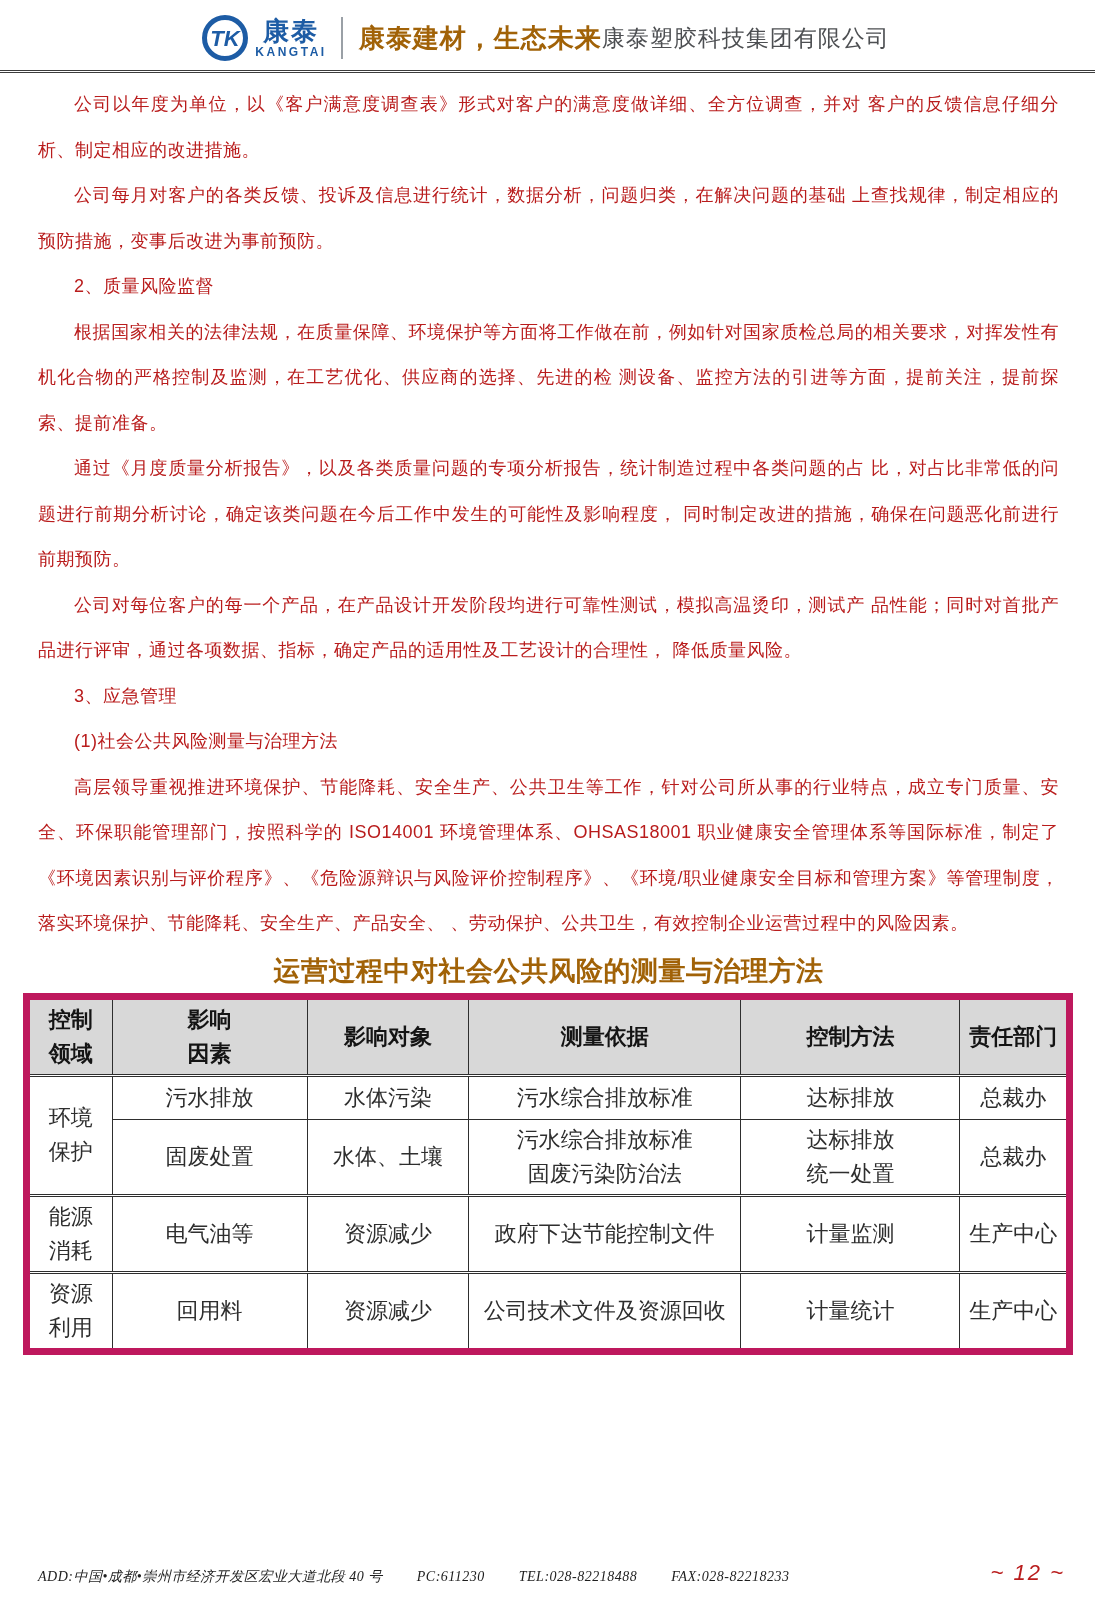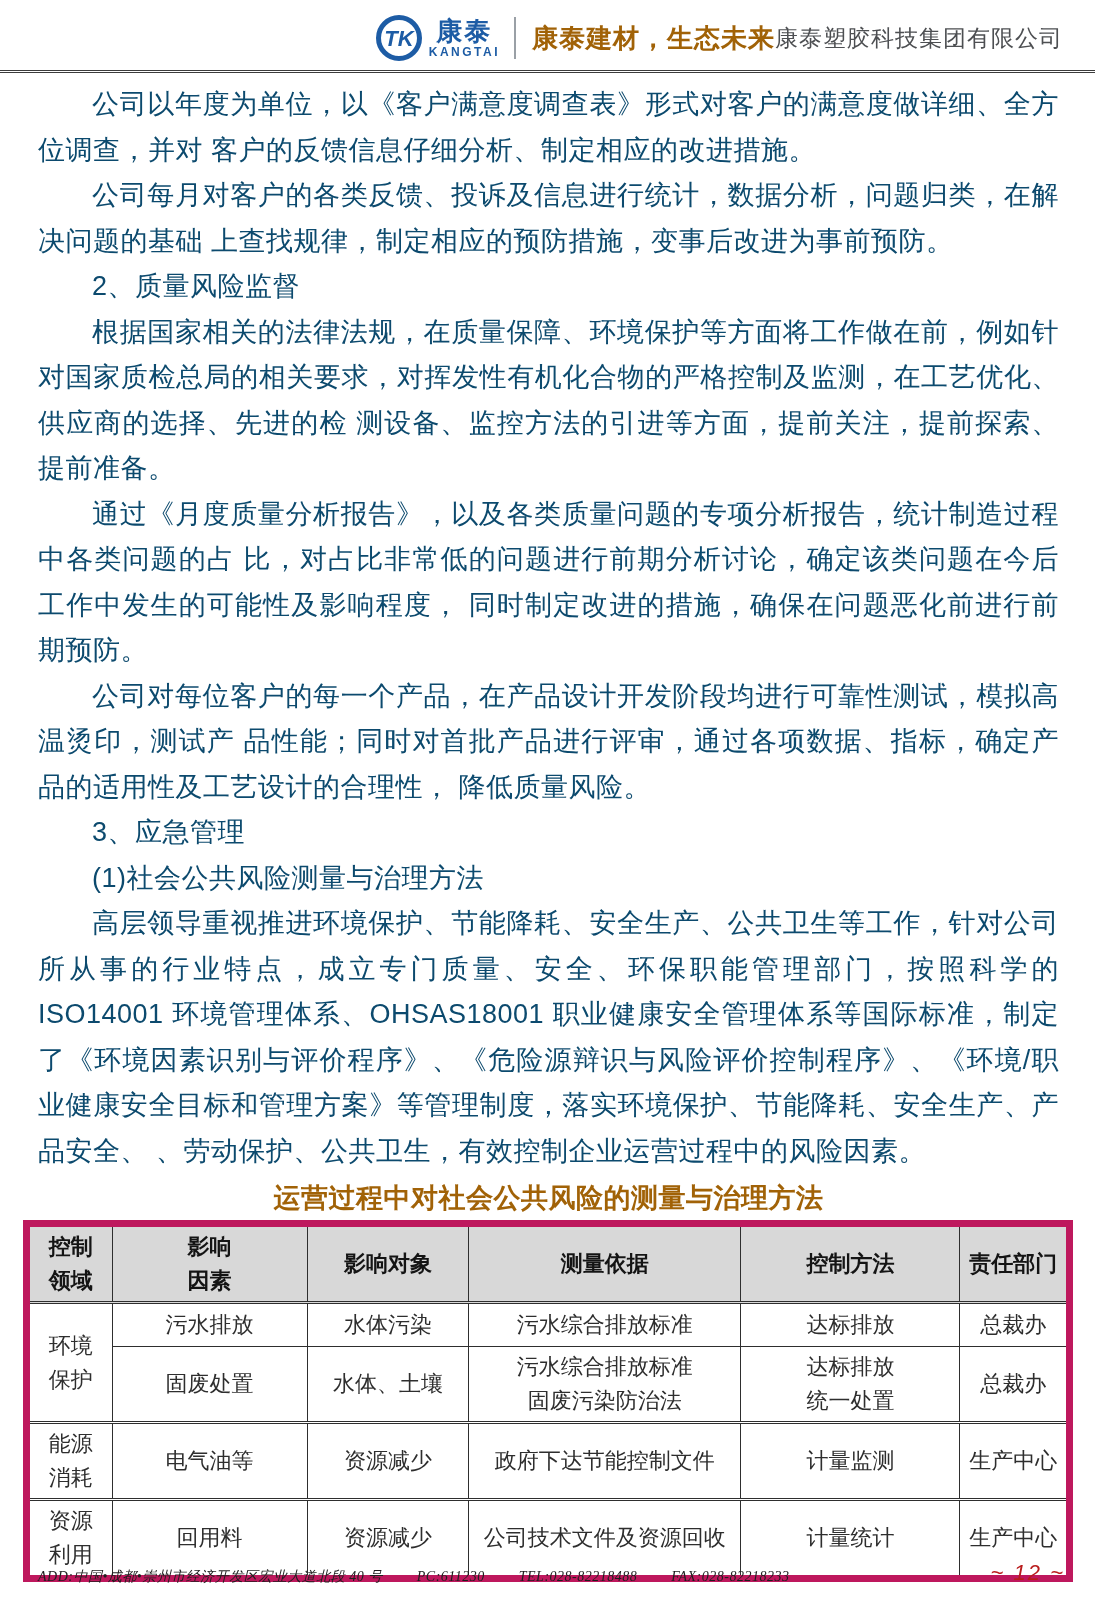--- a/index.html
+++ b/index.html
@@ -11,21 +11,21 @@
     width: 1095px;
     height: 1600px;
     background: #ffffff;
     overflow: hidden;
   }
 
   
   .header {
     display: flex;
     align-items: center;
-    justify-content: flex-end;
+    justify-content: center;
     padding: 14px 32px 8px 28px;
     border-bottom: 3px double #3c3c3c;
   }
   .header-left { display: flex; align-items: center; }
   .logo-mark { width: 48px; height: 48px; flex: 0 0 auto; }
   .brand { margin-left: 6px; line-height: 1; text-align: center; }
   .brand-cn {
     font-size: 26px; font-weight: bold; color: #1d5ca5;
     letter-spacing: 2px; line-height: 1;
   }
@@ -36,23 +36,23 @@
   .v-divider {
     width: 2px; height: 42px; background: #9aa0a6;
     margin: 0 16px 0 14px;
   }
   .tagline { font-size: 26px; font-weight: bold; color: #a16207; letter-spacing: 1px; }
   .company { font-size: 23px; font-weight: 500; color: #4d4f52; letter-spacing: 1px; }
 
   
   .content { padding: 9px 36px 0 38px; }
   .para {
-    font-size: 27px;
+    font-size: 18px;
     line-height: 45.5px;
-    color: #0c4a6e;
+    color: #b91c1c;
     text-align: justify;
     text-indent: 2em;
     letter-spacing: 0.5px;
   }
 
   
   .table-title {
     font-size: 27px; font-weight: bold; color: #a16207;
     text-align: center; margin: 6px 0 4px 0; letter-spacing: 0.5px;
   }

